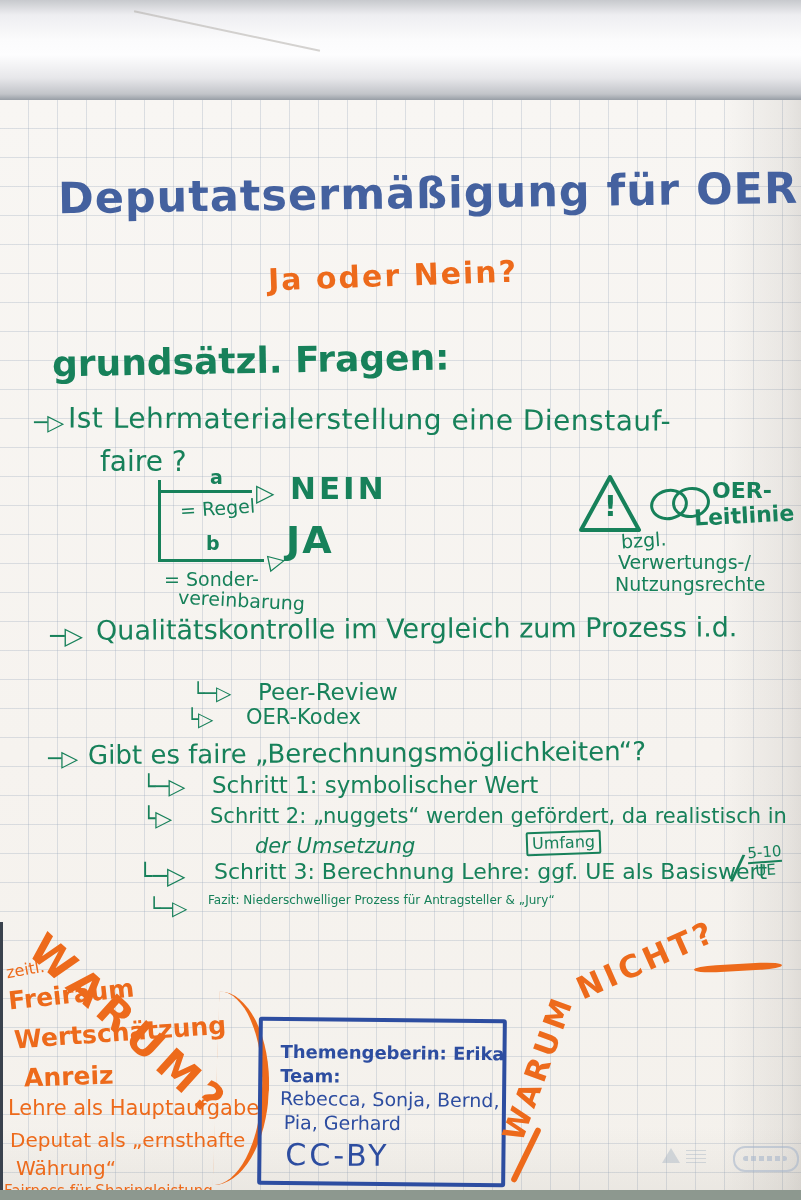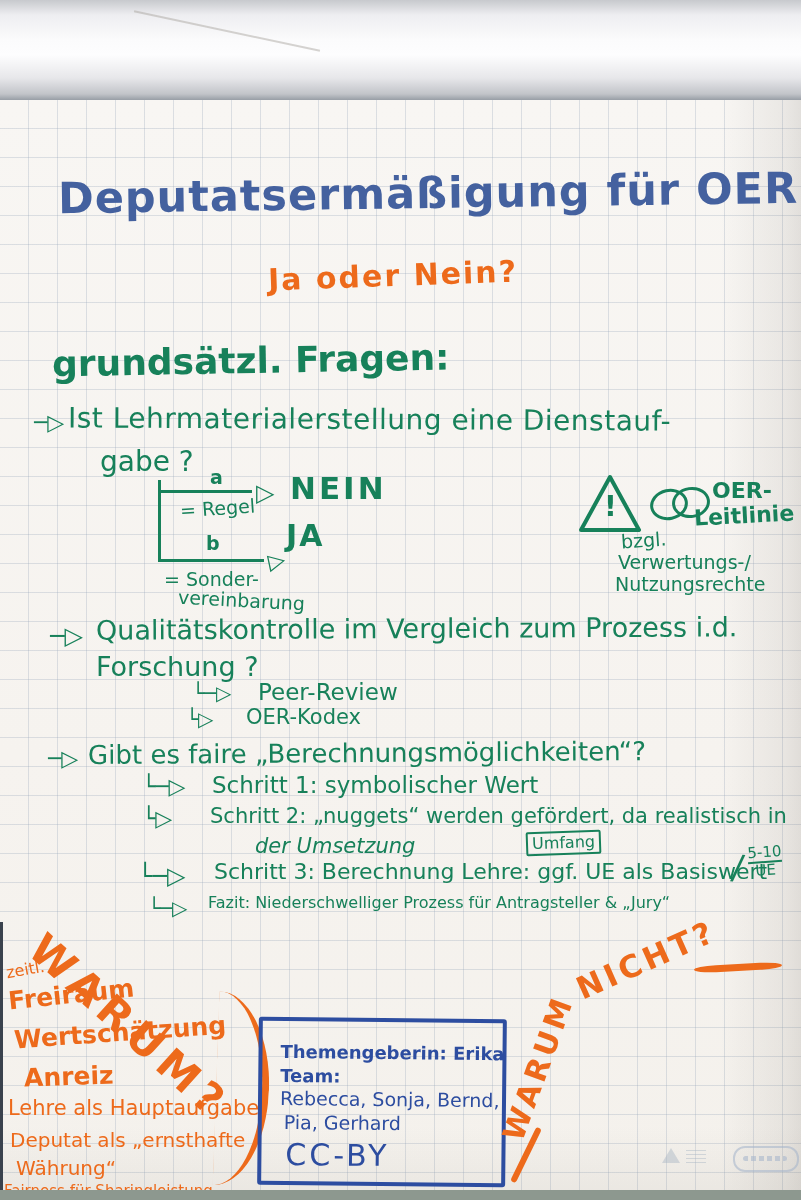--- a/index.html
+++ b/index.html
@@ -87,52 +87,51 @@
 
   <div class="paper"></div>
 
   <div class="t blue bold" style="left:58px;top:168px;font-size:43px;letter-spacing:1px;transform:rotate(-0.8deg);">Deputatsermäßigung für OER</div>
   <div class="t orange bold" style="left:268px;top:258px;font-size:30px;letter-spacing:2px;transform:rotate(-2deg);">Ja oder Nein?</div>
 
   <div class="t green bold" style="left:52px;top:340px;font-size:36px;transform:rotate(-1deg);">grundsätzl. Fragen:</div>
 
   <div class="t green" style="left:34px;top:410px;font-size:22px;">─▷</div>
   <div class="t green" style="left:68px;top:403px;font-size:28px;letter-spacing:.5px;transform:rotate(.3deg);">Ist Lehrmaterialerstellung eine Dienstauf-</div>
-  <div class="t green" style="left:100px;top:445px;font-size:28px;">gabe ?</div>
+  <div class="t green" style="left:100px;top:445px;font-size:28px;">faire ?</div>
 
   <div class="gl" style="left:158px;top:480px;width:3px;height:82px;"></div>
   <div class="gl" style="left:158px;top:490px;width:94px;height:3px;"></div>
   <div class="gl" style="left:158px;top:559px;width:106px;height:3px;"></div>
   <div class="t green bold" style="left:210px;top:466px;font-size:19px;">a</div>
   <div class="t green" style="left:180px;top:497px;font-size:19px;transform:rotate(-4deg);">= Regel</div>
   <div class="t green" style="left:256px;top:479px;font-size:24px;">▷</div>
   <div class="t green bold" style="left:290px;top:470px;font-size:31px;letter-spacing:3px;">NEIN</div>
   <div class="t green bold" style="left:206px;top:532px;font-size:19px;">b</div>
   <div class="t green" style="left:268px;top:548px;font-size:22px;transform:rotate(-12deg);">▷</div>
   <div class="t green" style="left:164px;top:568px;font-size:19px;">= Sonder-</div>
   <div class="t green" style="left:178px;top:589px;font-size:19px;transform:rotate(3deg);">vereinbarung</div>
-  <div class="t green bold" style="left:286px;top:518px;font-size:30px;letter-spacing:2px;">JA</div>
+  <div class="t green bold" style="left:286px;top:518px;font-size:38px;letter-spacing:2px;">JA</div>
 
   <div class="warn-wrap">
     <svg width="64" height="60" viewBox="0 0 64 60">
       <polygon points="32,3 61,56 3,56" fill="none" stroke="#17815a" stroke-width="4" stroke-linejoin="round"></polygon>
     </svg>
     <span class="warn-bang">!</span>
   </div>
   <div class="ring" style="left:650px;top:489px;transform:rotate(-12deg);"></div>
   <div class="ring" style="left:672px;top:487px;transform:rotate(-8deg);"></div>
   <div class="t green bold" style="left:712px;top:478px;font-size:22px;">OER-</div>
   <div class="t green bold" style="left:694px;top:503px;font-size:22px;transform:rotate(-3deg);">Leitlinie</div>
   <div class="t green" style="left:621px;top:529px;font-size:19px;transform:rotate(-4deg);">bzgl.</div>
   <div class="t green" style="left:618px;top:551px;font-size:19px;">Verwertungs-/</div>
   <div class="t green" style="left:615px;top:573px;font-size:19px;">Nutzungsrechte</div>
 
   <div class="t green" style="left:50px;top:622px;font-size:24px;">─▷</div>
   <div class="t green" style="left:96px;top:613px;font-size:27px;transform:rotate(-.3deg);">Qualitätskontrolle im Vergleich zum Prozess i.d.</div>
-  <div class="t green" style="left:96px;top:651px;font-size:27px;">Forschung ?</div>
   <div class="t green" style="left:192px;top:681px;font-size:20px;">└─▷</div>
   <div class="t green" style="left:250px;top:679px;font-size:23px;margin-left:8px;">Peer-Review</div>
   <div class="t green" style="left:186px;top:707px;font-size:20px;">└▷</div>
   <div class="t green" style="left:246px;top:705px;font-size:21px;">OER-Kodex</div>
 
   <div class="t green" style="left:48px;top:746px;font-size:22px;">─▷</div>
   <div class="t green" style="left:88px;top:738px;font-size:26px;transform:rotate(-.4deg);">Gibt es faire „Berechnungsmöglichkeiten“?</div>
   <div class="t green" style="left:142px;top:774px;font-size:22px;">└─▷</div>
   <div class="t green" style="left:212px;top:772px;font-size:23px;">Schritt 1: symbolischer Wert</div>
   <div class="t green" style="left:142px;top:806px;font-size:22px;">└▷</div>
@@ -140,21 +139,21 @@
   <div class="t green" style="left:255px;top:834px;font-size:21px;font-style:italic;">der Umsetzung</div>
   <div class="t green umfang-box" style="left:526px;top:831px;font-size:16px;">Umfang</div>
   <div class="t green" style="left:138px;top:862px;font-size:24px;">└─▷</div>
   <div class="t green" style="left:214px;top:859px;font-size:22px;">Schritt 3: Berechnung Lehre: ggf. UE als Basiswert</div>
   <div class="big-slash">/</div>
   <div class="frac">
     <div>5-10</div>
     <div class="fbar">UE</div>
   </div>
   <div class="t green" style="left:148px;top:896px;font-size:20px;">└─▷</div>
-  <div class="t green" style="left:208px;top:893px;font-size:16px;">Fazit: Niederschwelliger Prozess für Antragsteller &amp; „Jury“</div>
+  <div class="t green" style="left:208px;top:893px;font-size:12px;">Fazit: Niederschwelliger Prozess für Antragsteller &amp; „Jury“</div>
 
   <div class="t orange bold" style="left:52px;top:924px;font-size:42px;letter-spacing:7px;transform:rotate(42deg);transform-origin:left top;">WARUM?</div>
   <div class="paren"></div>
   <div class="t orange" style="left:6px;top:960px;font-size:16px;transform:rotate(-10deg);">zeitl.</div>
   <div class="t orange bold" style="left:8px;top:980px;font-size:25px;transform:rotate(-6deg);">Freiraum</div>
   <div class="t orange bold" style="left:14px;top:1018px;font-size:25px;transform:rotate(-4deg);">Wertschätzung</div>
   <div class="t orange bold" style="left:24px;top:1062px;font-size:25px;transform:rotate(-2deg);">Anreiz</div>
   <div class="t orange" style="left:10px;top:1128px;font-size:20px;">Deputat als „ernsthafte</div>
   <div class="t orange" style="left:8px;top:1096px;font-size:21px;">Lehre als Hauptaufgabe</div>
   <div class="t orange" style="left:16px;top:1156px;font-size:20px;">Währung“</div>

